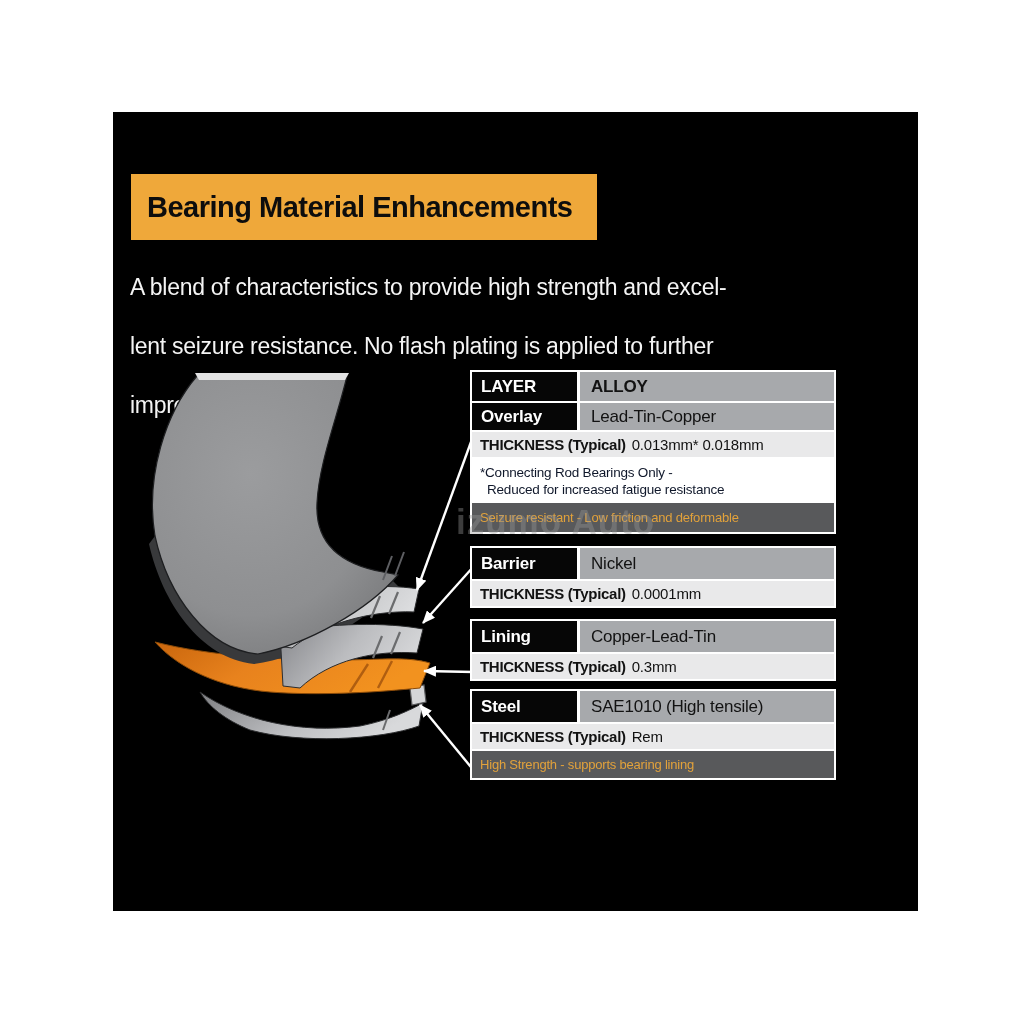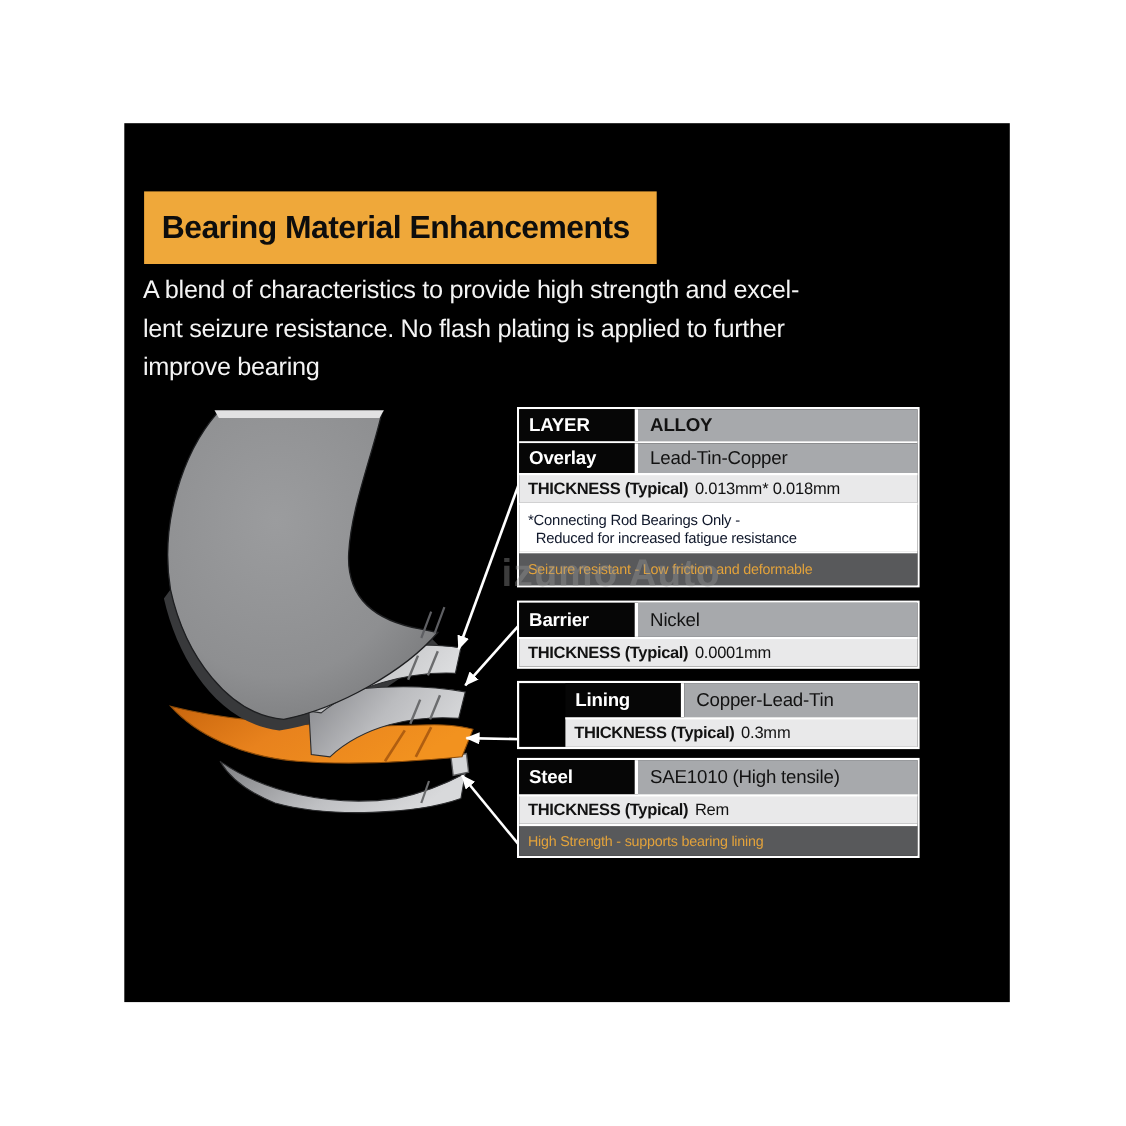--- a/index.html
+++ b/index.html
@@ -16,34 +16,34 @@
     display:flex;align-items:center;box-sizing:border-box;padding-left:16px;margin-top:12px;
   }
   .title-bar span{
     font-size:29px;font-weight:bold;color:#0d0d0d;letter-spacing:-0.5px;white-space:nowrap;
   }
   
   .intro{
     position:absolute;left:130px;top:246px;color:#f4f4f4;font-size:23px;line-height:35px;
     letter-spacing:-0.3px;
   }
-  .intro div{white-space:nowrap;}
+  .intro div{white-space:nowrap;margin-top:24px;}
   
   .watermark{
     position:absolute;left:456px;top:502px;z-index:6;font-size:35px;font-weight:bold;
     color:rgba(150,150,150,0.40);letter-spacing:1px;pointer-events:none;white-space:nowrap;
   }
   
   .illus{position:absolute;left:140px;top:358px;width:350px;height:420px;}
   
   .spec-table{position:absolute;left:470px;top:370px;width:366px;z-index:4;}
   .sect{border:2px solid #ffffff;box-sizing:border-box;width:366px;background:#000;}
   .sect-a{margin-bottom:12px;}
   .sect-b{margin-bottom:11px;}
-  .sect-c{margin-bottom:8px;padding-left:42px;}
+  .sect-c{margin-bottom:8px;}
   .row{display:flex;box-sizing:border-box;}
   .row + .row{border-top:2px solid #ffffff;}
   .cell-lbl{
     width:108px;min-width:108px;background:#060606;color:#ffffff;font-weight:bold;font-size:17px;
     display:flex;align-items:center;box-sizing:border-box;padding-left:9px;
     border-right:3px solid #ffffff;letter-spacing:-0.2px;
   }
   .cell-val{
     flex:1;background:#A7A9AC;color:#121212;font-size:17px;display:flex;align-items:center;
     box-sizing:border-box;padding-left:11px;letter-spacing:-0.2px;

